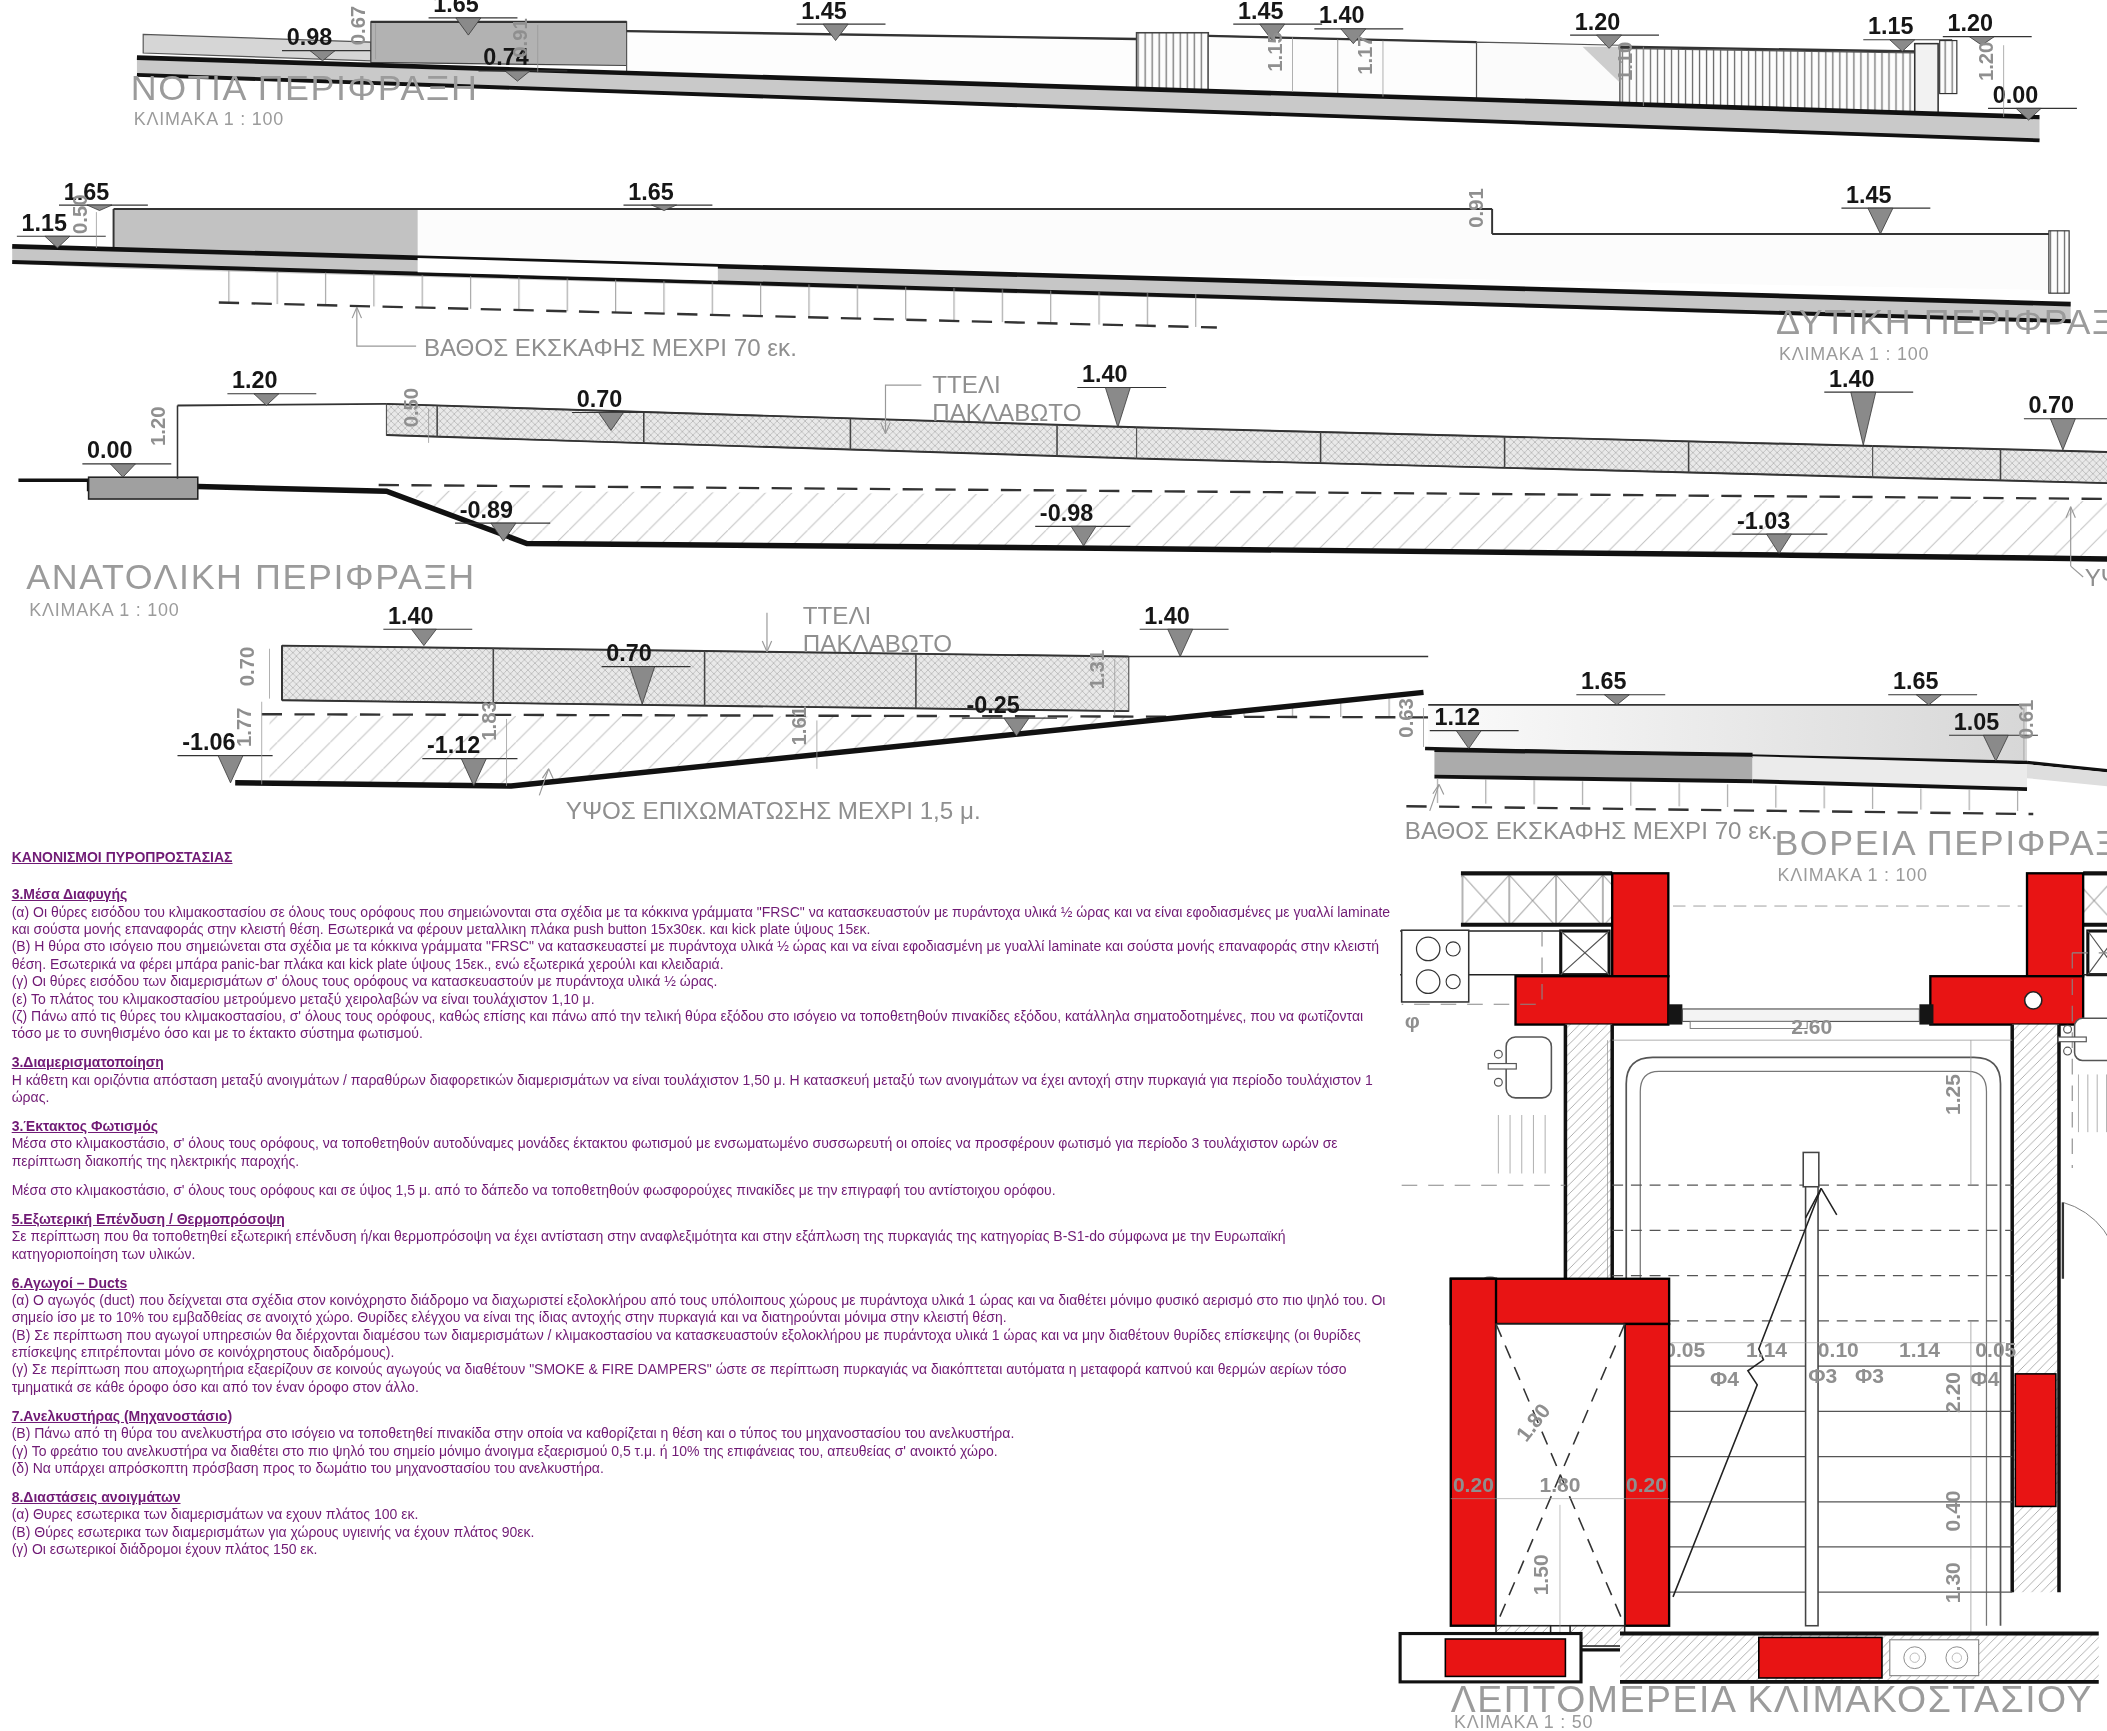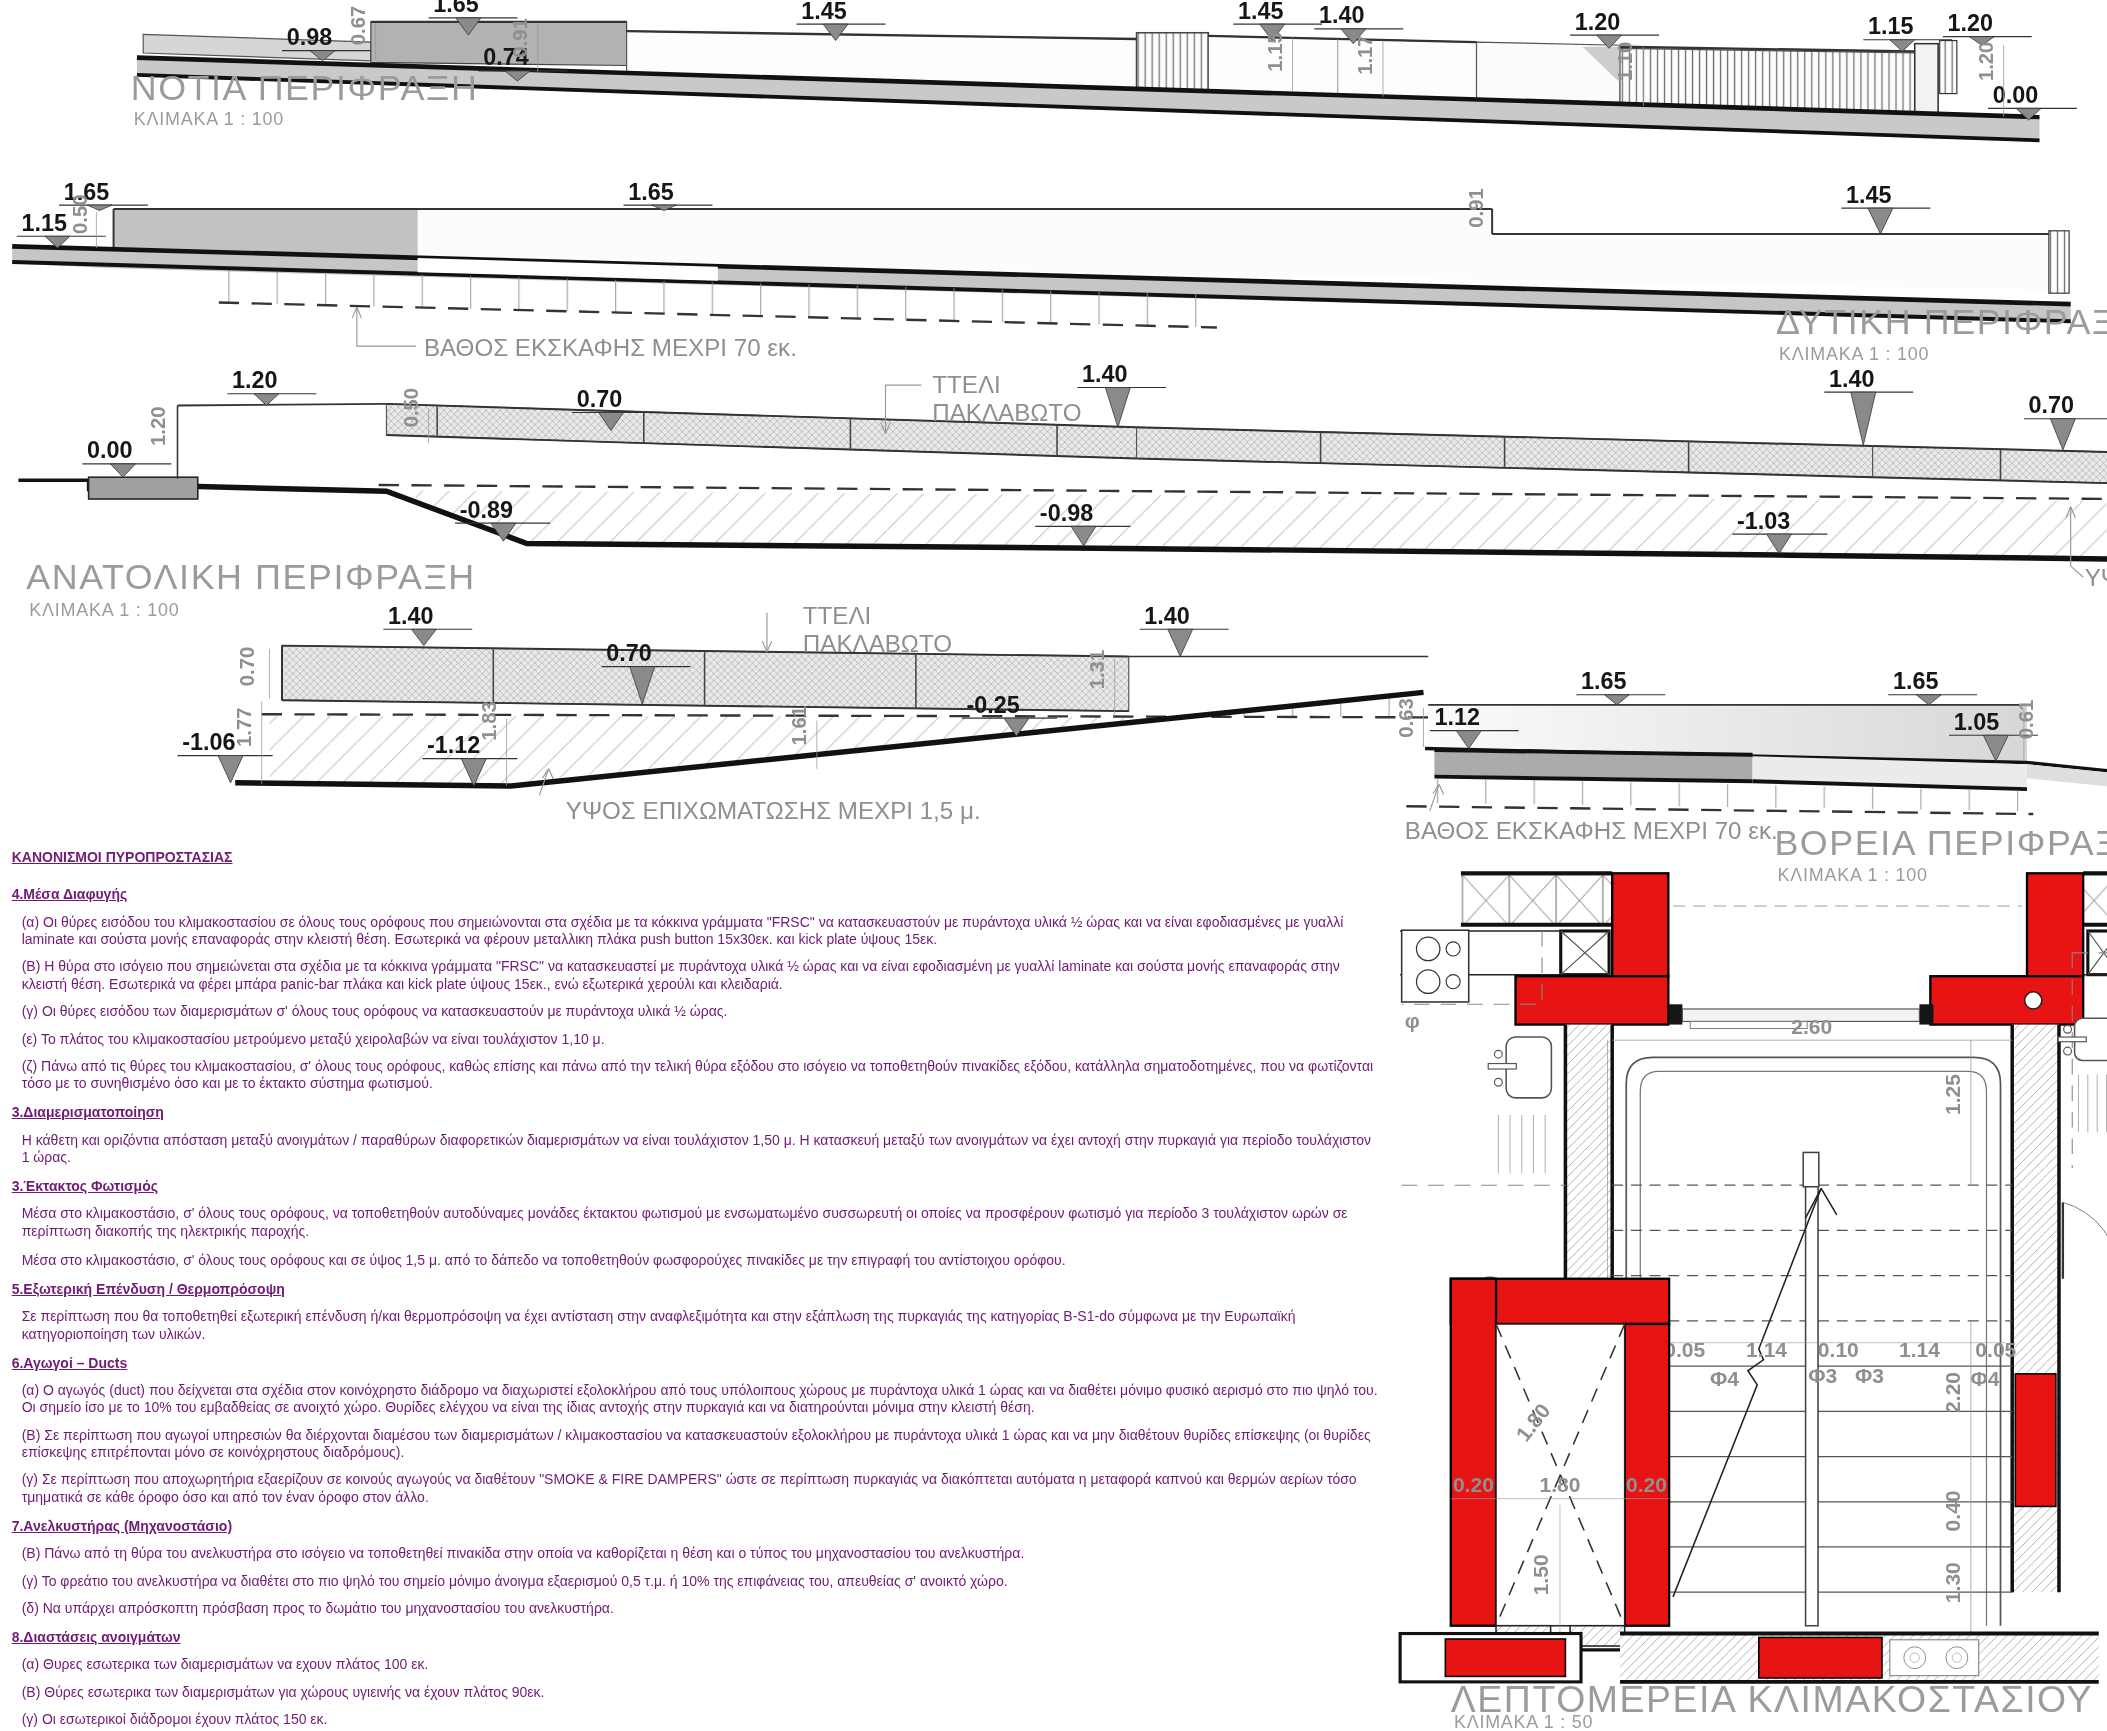--- a/index.html
+++ b/index.html
@@ -10,21 +10,21 @@
   .dimr {font-size:26px;font-weight:700;fill:#8f8f8f;}
   .dimp {font-size:27px;font-weight:700;fill:#8f8f8f;}
   .ttl  {font-size:46px;fill:#9b9b9b;letter-spacing:2px;}
   .scl  {font-size:23px;fill:#9b9b9b;letter-spacing:1px;}
   .note {font-size:31px;fill:#8f8f8f;}
   .regs{position:absolute;left:11.7px;top:849px;width:1379px;color:#701a75;
         font-size:14px;line-height:1.24;}
   .regs .doc-title{font-weight:700;text-decoration:underline;margin:0 0 20px 0;}
   .regs .sec{margin:0 0 11.7px 0;}
   .regs .sec h3{font-size:14px;font-weight:700;text-decoration:underline;margin:0;}
-  .regs .sec p{margin:10px;}
+  .regs .sec p{margin:0;}
 </style>
 </head>
 <body>
 
 <div class="canvas">
 <svg width="2108" height="1731" viewBox="0 0 2703 2220">
 <defs>
   <pattern id="mesh" width="9" height="9" patternUnits="userSpaceOnUse">
     <rect width="9" height="9" fill="#e9e9e9"></rect>
     <path d="M0,9 L9,0 M0,0 L9,9" stroke="#aeaeae" stroke-width="0.9"></path>
@@ -493,21 +493,21 @@
   <text class="ttl" x="1845" y="2196" style="font-size:48px">ΛΕΠΤΟΜΕΡΕΙΑ ΚΛΙΜΑΚΟΣΤΑΣΙΟΥ</text>
   <text class="scl" x="1849" y="2216">ΚΛΙΜΑΚΑ 1 : 50</text>
 </g>
 </svg>
 
 
 <div class="regs">
   <p class="doc-title">ΚΑΝΟΝΙΣΜΟΙ  ΠΥΡΟΠΡΟΣΤΑΣΙΑΣ</p>
 
   <div class="sec">
-    <h3>4.Μέσα Διαφυγής</h3>
+    <h3>3.Μέσα Διαφυγής</h3>
     <p>(α) Οι θύρες εισόδου του κλιμακοστασίου σε όλους τους ορόφους που σημειώνονται στα σχέδια με τα κόκκινα γράμματα "FRSC" να κατασκευαστούν με πυράντοχα υλικά ½ ώρας και να είναι εφοδιασμένες με γυαλλί laminate και σούστα μονής επαναφοράς στην κλειστή θέση. Εσωτερικά να φέρουν μεταλλικη πλάκα push button 15x30εκ. και kick plate ύψους 15εκ.</p>
     <p>(Β) Η θύρα στο ισόγειο που σημειώνεται στα σχέδια με τα κόκκινα γράμματα "FRSC" να κατασκευαστεί με πυράντοχα υλικά ½ ώρας και να είναι εφοδιασμένη με γυαλλί laminate και σούστα μονής επαναφοράς στην κλειστή θέση. Εσωτερικά να φέρει μπάρα panic-bar πλάκα και kick plate ύψους 15εκ., ενώ εξωτερικά χερούλι και κλειδαριά.</p>
     <p>(γ) Οι θύρες εισόδου των διαμερισμάτων σ' όλους τους ορόφους να κατασκευαστούν με πυράντοχα υλικά ½ ώρας.</p>
     <p>(ε) Το πλάτος του κλιμακοστασίου μετρούμενο μεταξύ χειρολαβών να είναι τουλάχιστον 1,10 μ.</p>
     <p>(ζ) Πάνω από τις θύρες του κλιμακοστασίου, σ' όλους τους ορόφους, καθώς επίσης και πάνω από την τελική θύρα εξόδου στο ισόγειο να τοποθετηθούν πινακίδες εξόδου, κατάλληλα σηματοδοτημένες, που να φωτίζονται τόσο με το συνηθισμένο όσο και με το έκτακτο σύστημα φωτισμού.</p>
   </div>
 
   <div class="sec">
     <h3>3.Διαμερισματοποίηση</h3>
     <p>Η κάθετη και οριζόντια απόσταση μεταξύ ανοιγμάτων / παραθύρων διαφορετικών διαμερισμάτων να είναι τουλάχιστον 1,50 μ. Η κατασκευή μεταξύ των ανοιγμάτων να έχει αντοχή στην πυρκαγιά για περίοδο τουλάχιστον 1 ώρας.</p>

